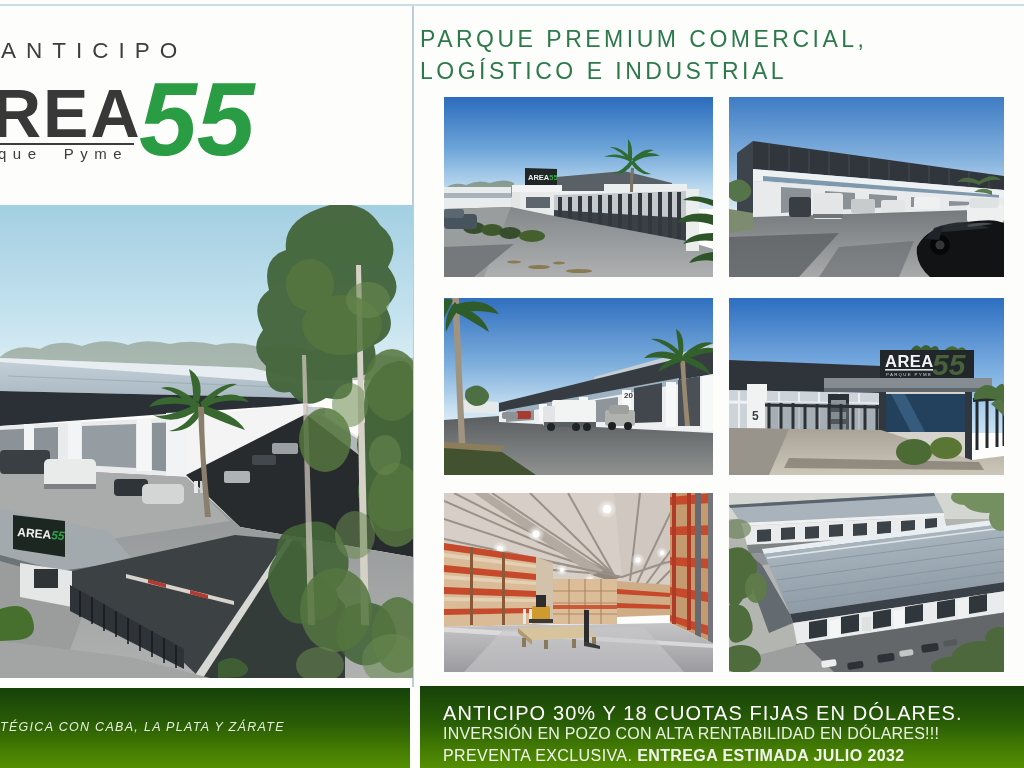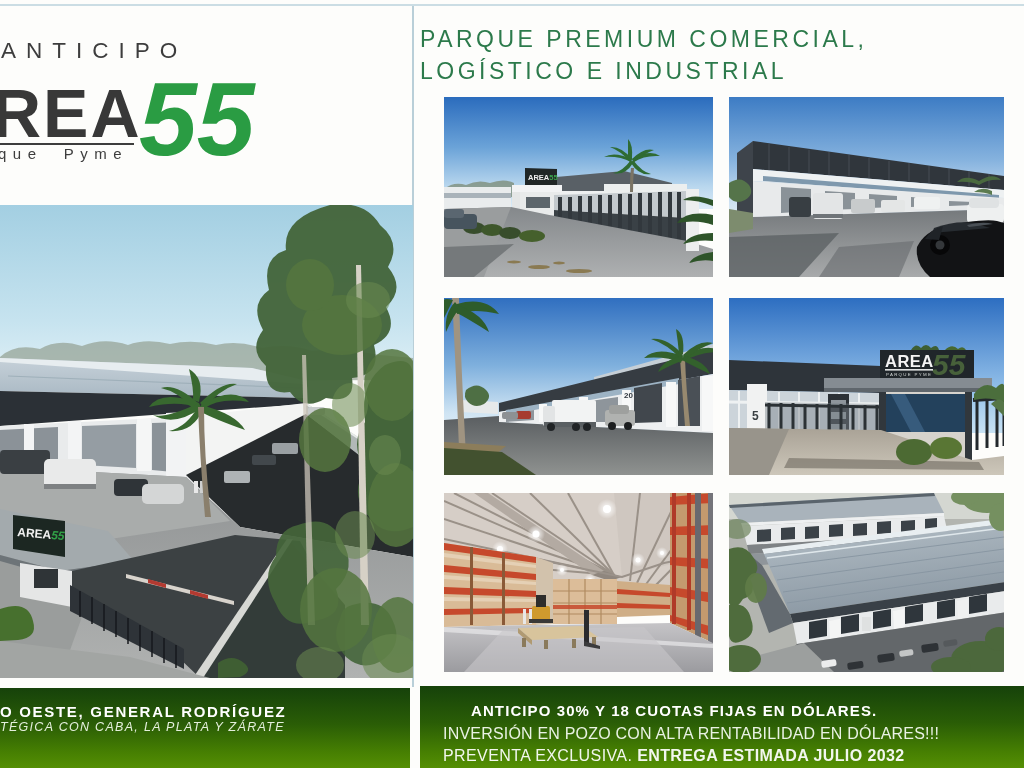--- a/index.html
+++ b/index.html
@@ -166,21 +166,20 @@
     <ellipse cx="350" cy="200" rx="18" ry="22"></ellipse>
     <ellipse cx="385" cy="250" rx="16" ry="20"></ellipse>
     <ellipse cx="355" cy="330" rx="20" ry="24"></ellipse>
     <ellipse cx="320" cy="460" rx="24" ry="18"></ellipse>
     <ellipse cx="392" cy="455" rx="30" ry="26"></ellipse>
   </g>
 </svg>
 
 <div class="abs" style="left:0;top:688px;width:410px;height:80px;background:linear-gradient(180deg,#16420a 0%,#2a5d06 45%,#467f02 80%,#558f04 100%);">
 
-  <div class="abs" style="left:0px;top:15px;font-size:15px;font-weight:bold;color:#ffffff;letter-spacing:1.7px;white-space:nowrap;">O OESTE, GENERAL RODRÍGUEZ</div>
 
   <div class="abs" style="left:0px;top:32px;font-size:12.5px;color:#e4efdc;letter-spacing:1.3px;white-space:nowrap;font-style:italic;">TÉGICA CON CABA, LA PLATA Y ZÁRATE</div>
 </div>
 
 <div class="abs" style="left:420px;top:23px;width:596px;text-align:left;font-size:23px;color:#2c7a4b;letter-spacing:3.5px;line-height:32px;">PARQUE PREMIUM COMERCIAL,<br>LOGÍSTICO E INDUSTRIAL</div>
 
 <svg class="abs" style="left:444px;top:97px;" width="269" height="180" viewBox="0 0 269 180">
   <defs>
     <linearGradient id="p1sky" x1="0" y1="0" x2="0" y2="1">
       <stop offset="0" stop-color="#2b6cbd"></stop>
@@ -744,18 +743,18 @@
 
   <g fill="#759060">
     <ellipse cx="258" cy="8" rx="24" ry="12"></ellipse>
     <ellipse cx="272" cy="24" rx="12" ry="14"></ellipse>
     <ellipse cx="236" cy="4" rx="14" ry="8"></ellipse>
   </g>
 </svg>
 
 <div class="abs" style="left:420px;top:686px;width:604px;height:82px;background:linear-gradient(180deg,#16420a 0%,#2a5d06 45%,#467f02 80%,#558f04 100%);">
 
-  <div class="abs" style="left:23px;top:16px;font-size:15px;font-weight:bold;color:#ffffff;letter-spacing:1.1px;white-space:nowrap;margin-left:28px;">ANTICIPO 30% Y 18 CUOTAS FIJAS EN DÓLARES.</div>
+  <div class="abs" style="left:23px;top:16px;font-size:20px;font-weight:normal;color:#ffffff;letter-spacing:1.1px;white-space:nowrap;">ANTICIPO 30% Y 18 CUOTAS FIJAS EN DÓLARES.</div>
 
   <div class="abs" style="left:23px;top:39px;font-size:16px;color:#e9f2e4;letter-spacing:0.2px;white-space:nowrap;text-align:center;">INVERSIÓN EN POZO CON ALTA RENTABILIDAD EN DÓLARES!!!</div>
 
   <div class="abs" style="left:23px;top:61px;font-size:16px;color:#f2f7ee;letter-spacing:0.4px;white-space:nowrap;">PREVENTA EXCLUSIVA. <b>ENTREGA ESTIMADA JULIO 2032</b></div>
 </div>
 
 </body></html>

